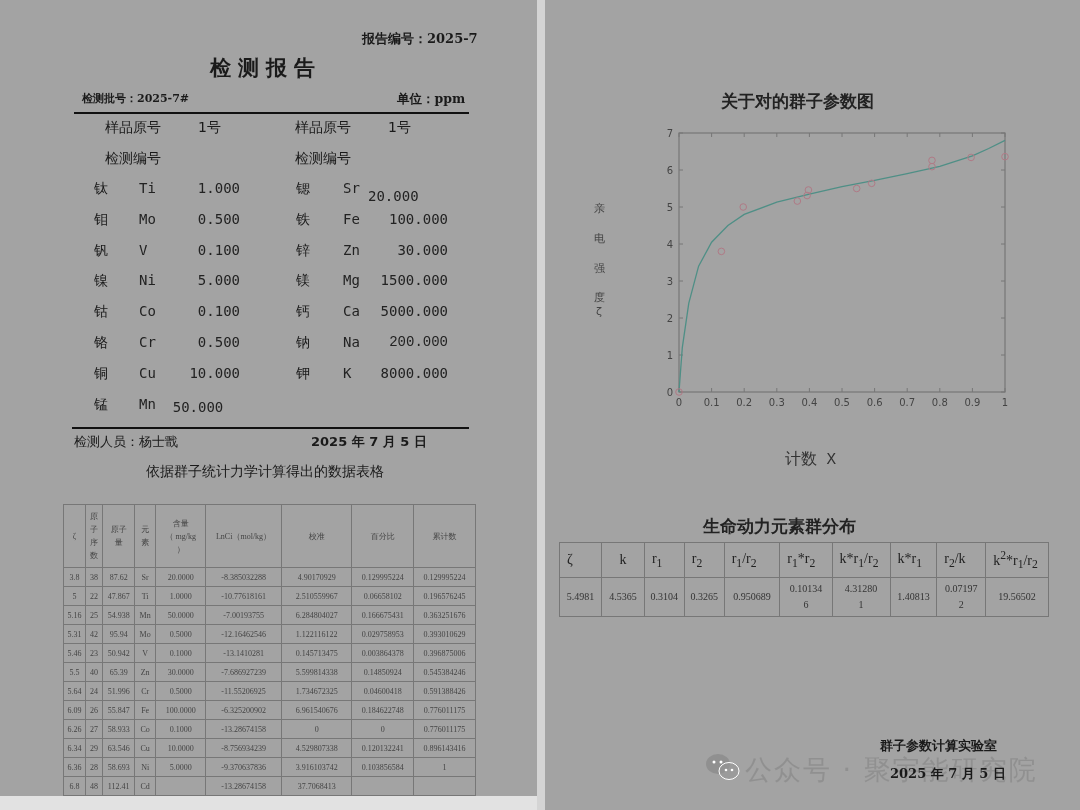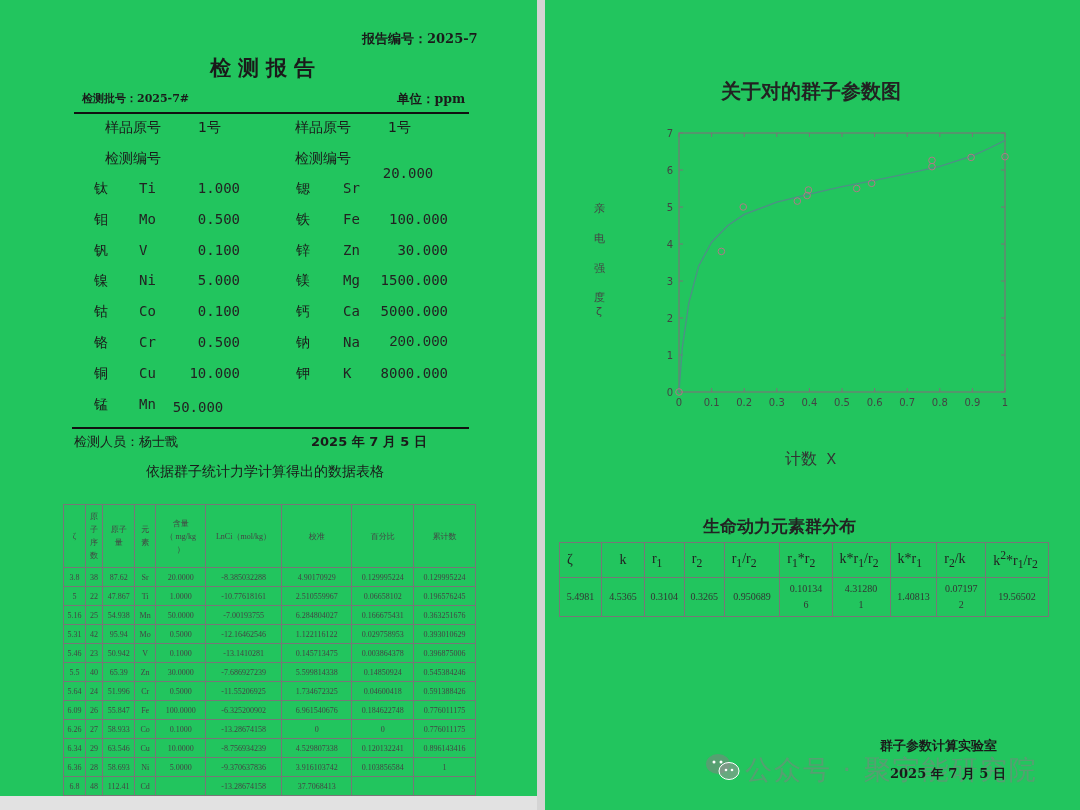--- a/index.html
+++ b/index.html
@@ -1,18 +1,18 @@
 <!DOCTYPE html>
 <html><head>
 <meta charset="utf-8">
 <style>
   html, body { margin:0; padding:0; }
   body { width:1080px; height:810px; background:#ffffff; position:relative; overflow:hidden;
          font-family:"DejaVu Serif","Liberation Serif",serif; color:#1a1a1a; }
-  .page { position:absolute; top:0; background:#22c55e; }
+  .page { position:absolute; top:0; background:#a3a3a3; }
   #left-page { left:0; width:537px; height:796px; }
   #right-page { left:545px; width:535px; height:810px; }
   .divider-v { position:absolute; left:537px; top:0; width:8px; height:810px; background:#d4d4d4; }
   .divider-h { position:absolute; left:0; top:796px; width:537px; height:14px; background:#e2e2e2; }
 
   .abs { position:absolute; white-space:nowrap; }
   .report-no { left:362px; top:30px; font-size:13px; font-weight:bold; }
   .title { left:210px; top:54px; font-size:21px; font-weight:bold; letter-spacing:7px; }
   .batch { left:82px; top:91px; font-size:11px; font-weight:bold; }
   .unit { left:397px; top:91px; font-size:12.5px; font-weight:bold; }
@@ -24,21 +24,21 @@
   table.data { position:absolute; border-collapse:collapse; font-family:"Liberation Serif",serif; color:#444; }
   table.data td { border:1px solid #777; text-align:center; padding:0; }
   #calc-table { left:63px; top:504px; width:413px; font-size:8px; }
   #calc-table td { height:18px; }
   #calc-table tr.hdr td { height:62px; font-size:8px; line-height:13px; }
 
   #group-table { left:559px; top:542px; width:490px; font-size:10px; color:#333; }
   #group-table tr.hdr td { height:34px; font-size:14px; color:#222; text-align:left; padding-left:7px; }
   #group-table tr.val td { height:38px; font-size:10px; line-height:16px; }
 
-  .chart-title { left:721px; top:78px; font-size:20px; font-family:"DejaVu Sans","Liberation Sans",sans-serif; font-weight:bold; color:#222; }
+  .chart-title { left:721px; top:90px; font-size:17px; font-family:"DejaVu Sans","Liberation Sans",sans-serif; font-weight:bold; color:#222; }
   .ylabel-char { font-size:11px; color:#444; font-family:"DejaVu Sans",sans-serif; }
   .xlabel { left:785px; top:449px; font-size:16px; color:#333; font-family:Liberation Mono, monospace; }
   .section-title { left:703px; top:515px; font-size:17px; font-weight:bold; font-family:"DejaVu Sans","Liberation Sans",sans-serif; color:#222; }
   .lab-name { left:880px; top:737px; font-size:13px; font-weight:bold; }
   .lab-date { left:890px; top:765px; font-size:13px; font-weight:bold; }
   .watermark { left:745px; top:752px; font-size:27px; color:rgba(130,130,130,0.55); font-family:"DejaVu Sans",sans-serif; letter-spacing:2px; }
   .wm-icon { left:705px; top:752px; width:36px; height:30px; }
 </style>
 </head>
 <body>
@@ -79,21 +79,21 @@
       <div class="abs cn" style="left: 94px; top: 364.8px;">铜</div>
       <div class="abs grid-text" style="left: 139px; top: 364.8px;">Cu</div>
       <div class="abs grid-text" style="left: 160px; top: 364.8px; width: 80px; text-align: right;">10.000</div>
       <div class="abs cn" style="left: 94px; top: 395.6px;">锰</div>
       <div class="abs grid-text" style="left: 139px; top: 395.6px;">Mn</div>
       <div class="abs grid-text" style="left: 158px; top: 398.6px; width: 80px; text-align: center;">50.000</div>
     </div>
   <div id="elements-right">
       <div class="abs cn" style="left: 296px; top: 180px;">锶</div>
       <div class="abs grid-text" style="left: 343px; top: 180px;">Sr</div>
-      <div class="abs grid-text" style="left: 368px; top: 165px; width: 80px; text-align: center;">20.000</div>
+      <div class="abs grid-text" style="left: 368px; top: 188px; width: 80px; text-align: left;">20.000</div>
       <div class="abs cn" style="left: 296px; top: 210.8px;">铁</div>
       <div class="abs grid-text" style="left: 343px; top: 210.8px;">Fe</div>
       <div class="abs grid-text" style="left: 368px; top: 210.8px; width: 80px; text-align: right;">100.000</div>
       <div class="abs cn" style="left: 296px; top: 241.6px;">锌</div>
       <div class="abs grid-text" style="left: 343px; top: 241.6px;">Zn</div>
       <div class="abs grid-text" style="left: 368px; top: 241.6px; width: 80px; text-align: right;">30.000</div>
       <div class="abs cn" style="left: 296px; top: 272.4px;">镁</div>
       <div class="abs grid-text" style="left: 343px; top: 272.4px;">Mg</div>
       <div class="abs grid-text" style="left: 368px; top: 272.4px; width: 80px; text-align: right;">1500.000</div>
       <div class="abs cn" style="left: 296px; top: 303.2px;">钙</div>

